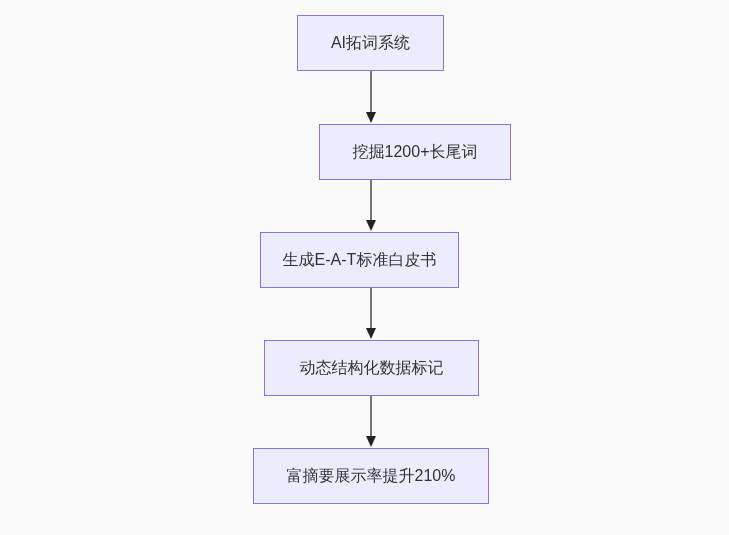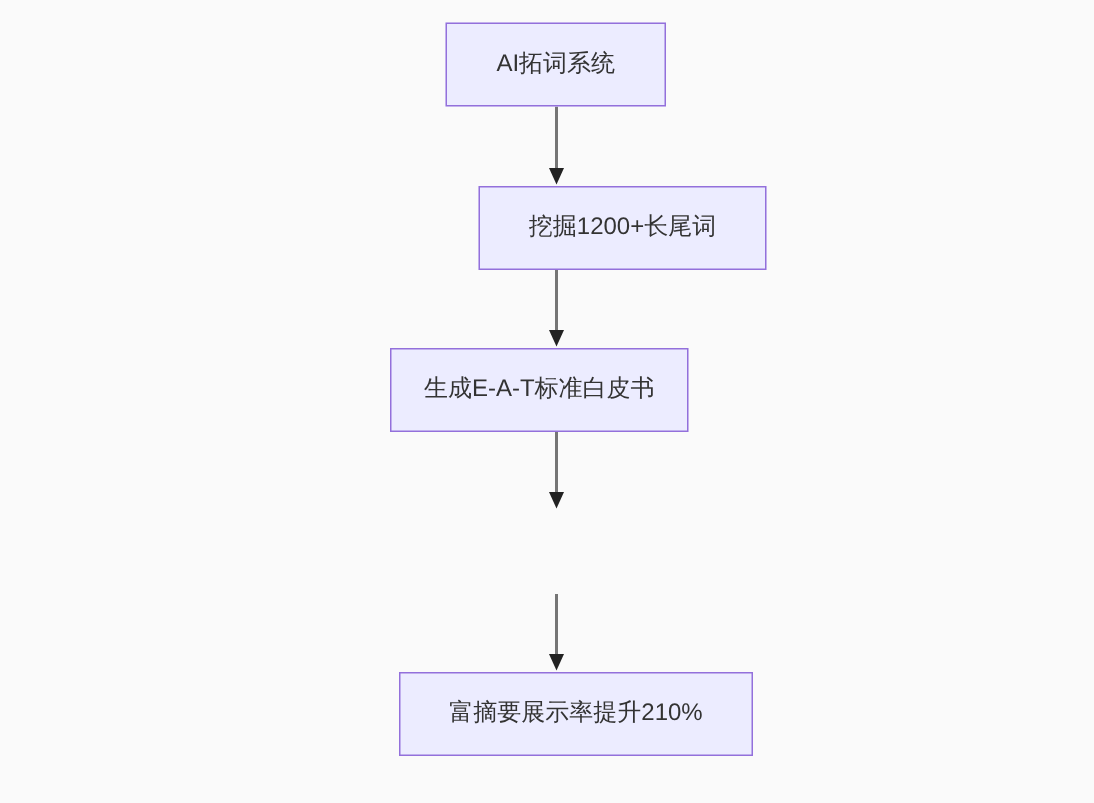--- a/index.html
+++ b/index.html
@@ -34,21 +34,21 @@
     align-items: center;
     justify-content: center;
     text-align: center;
     white-space: nowrap;
     line-height: 1;
   }
   .node-1 { left: 297px; top: 15px;  width: 147px; height: 56px; }
   .node-2 { left: 275px; top: 124px; width: 192px; height: 56px; margin-left: 44px; }
   .node-3 { left: 260px; top: 232px; width: 199px; height: 56px; }
   .node-4 { left: 264px; top: 340px; width: 215px; height: 56px; }
-  .node-5 { left: 266px; top: 448px; width: 236px; height: 56px; }
+  .node-5 { left: 253px; top: 448px; width: 236px; height: 56px; }
 </style>
 </head>
 <body>
 
 <div class="canvas">
 
   <svg class="edge-layer" width="729" height="535" viewBox="0 0 729 535" xmlns="http://www.w3.org/2000/svg">
     <g>
       <line x1="371" y1="71" x2="371" y2="113" stroke="#757575" stroke-width="2"></line>
       <polygon points="366,112 376,112 371,123" fill="#222222"></polygon>
@@ -72,18 +72,21 @@
   </div>
 
   <div class="flow-node node-2">
     <span>挖掘1200+长尾词</span>
   </div>
 
   <div class="flow-node node-3">
     <span>生成E-A-T标准白皮书</span>
   </div>
 
+  <div class="flow-node node-4">
+    <span>动态结构化数据标记</span>
+  </div>
 
   <div class="flow-node node-5">
     <span>富摘要展示率提升210%</span>
   </div>
 
 </div>
 
 </body></html>

